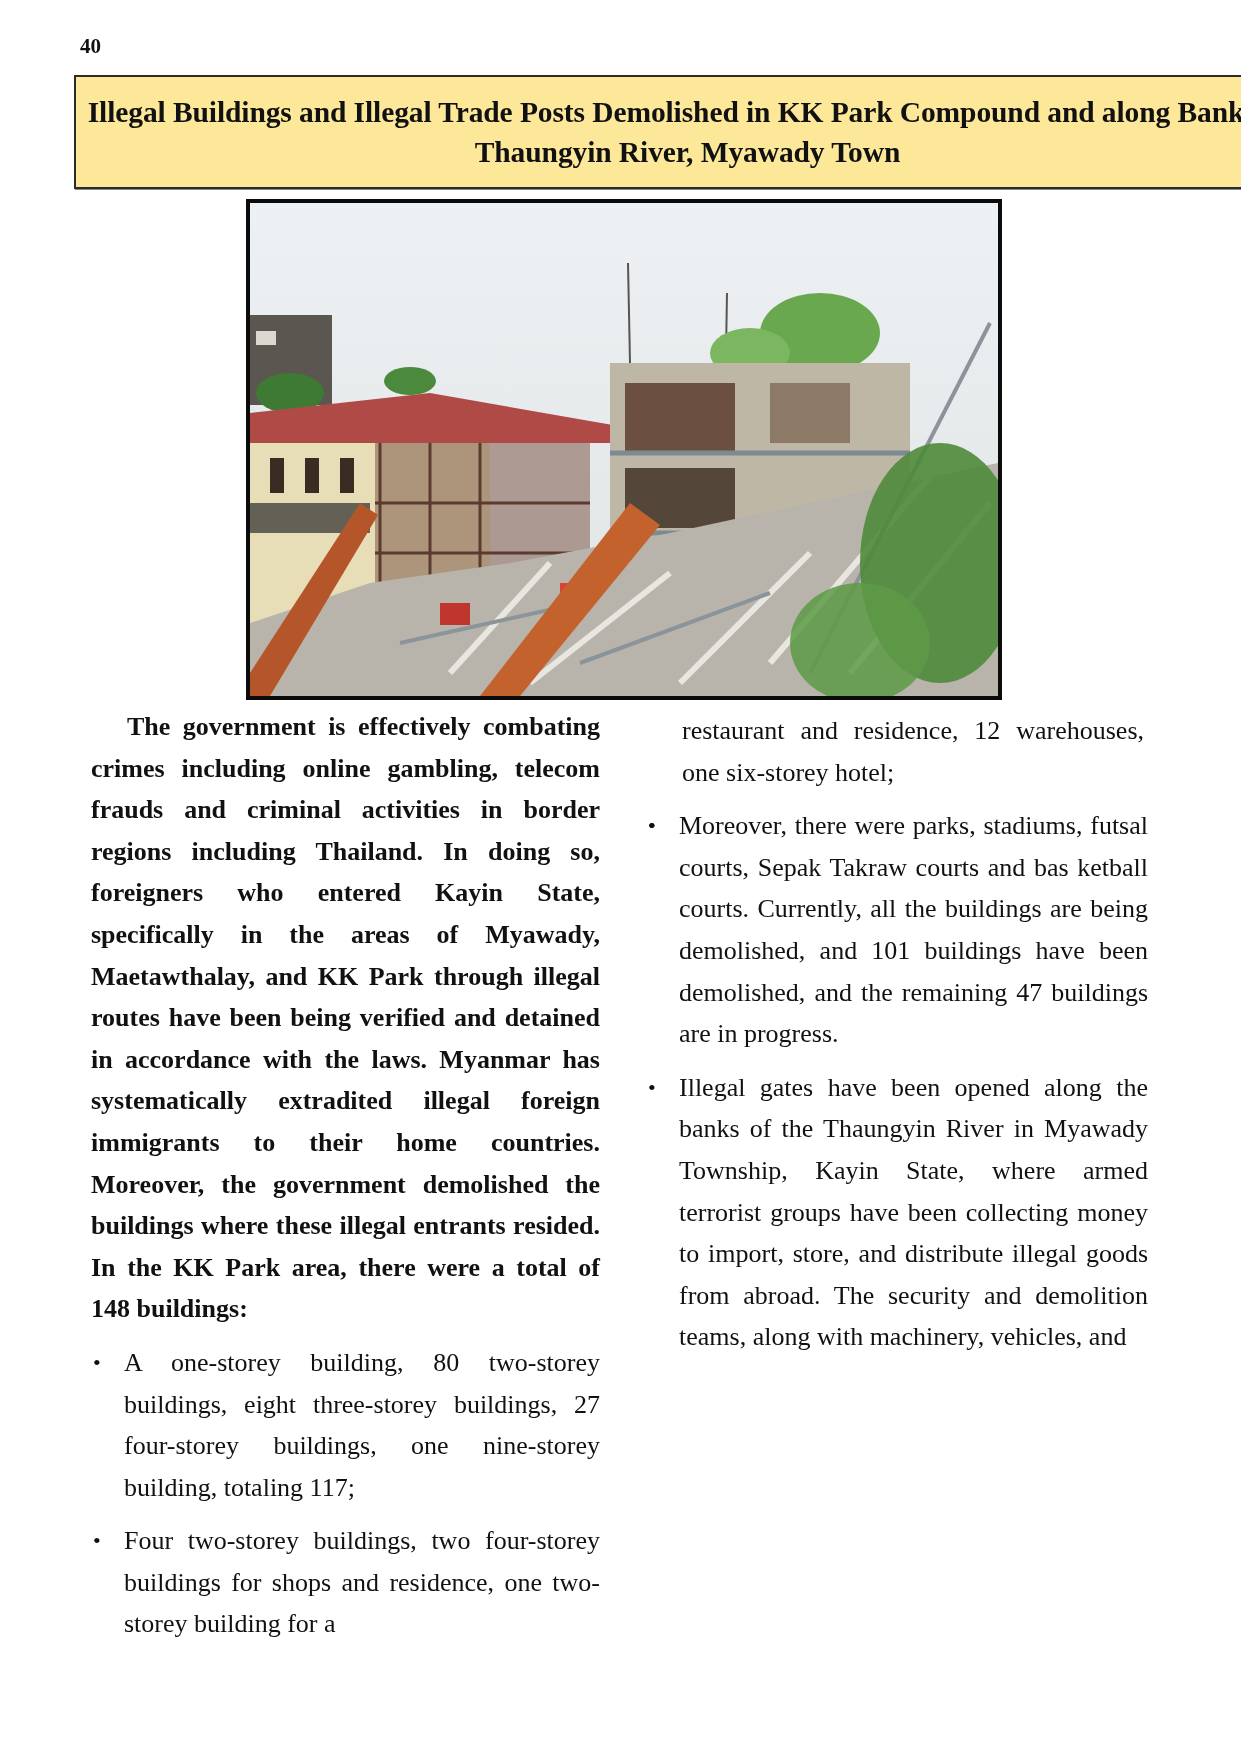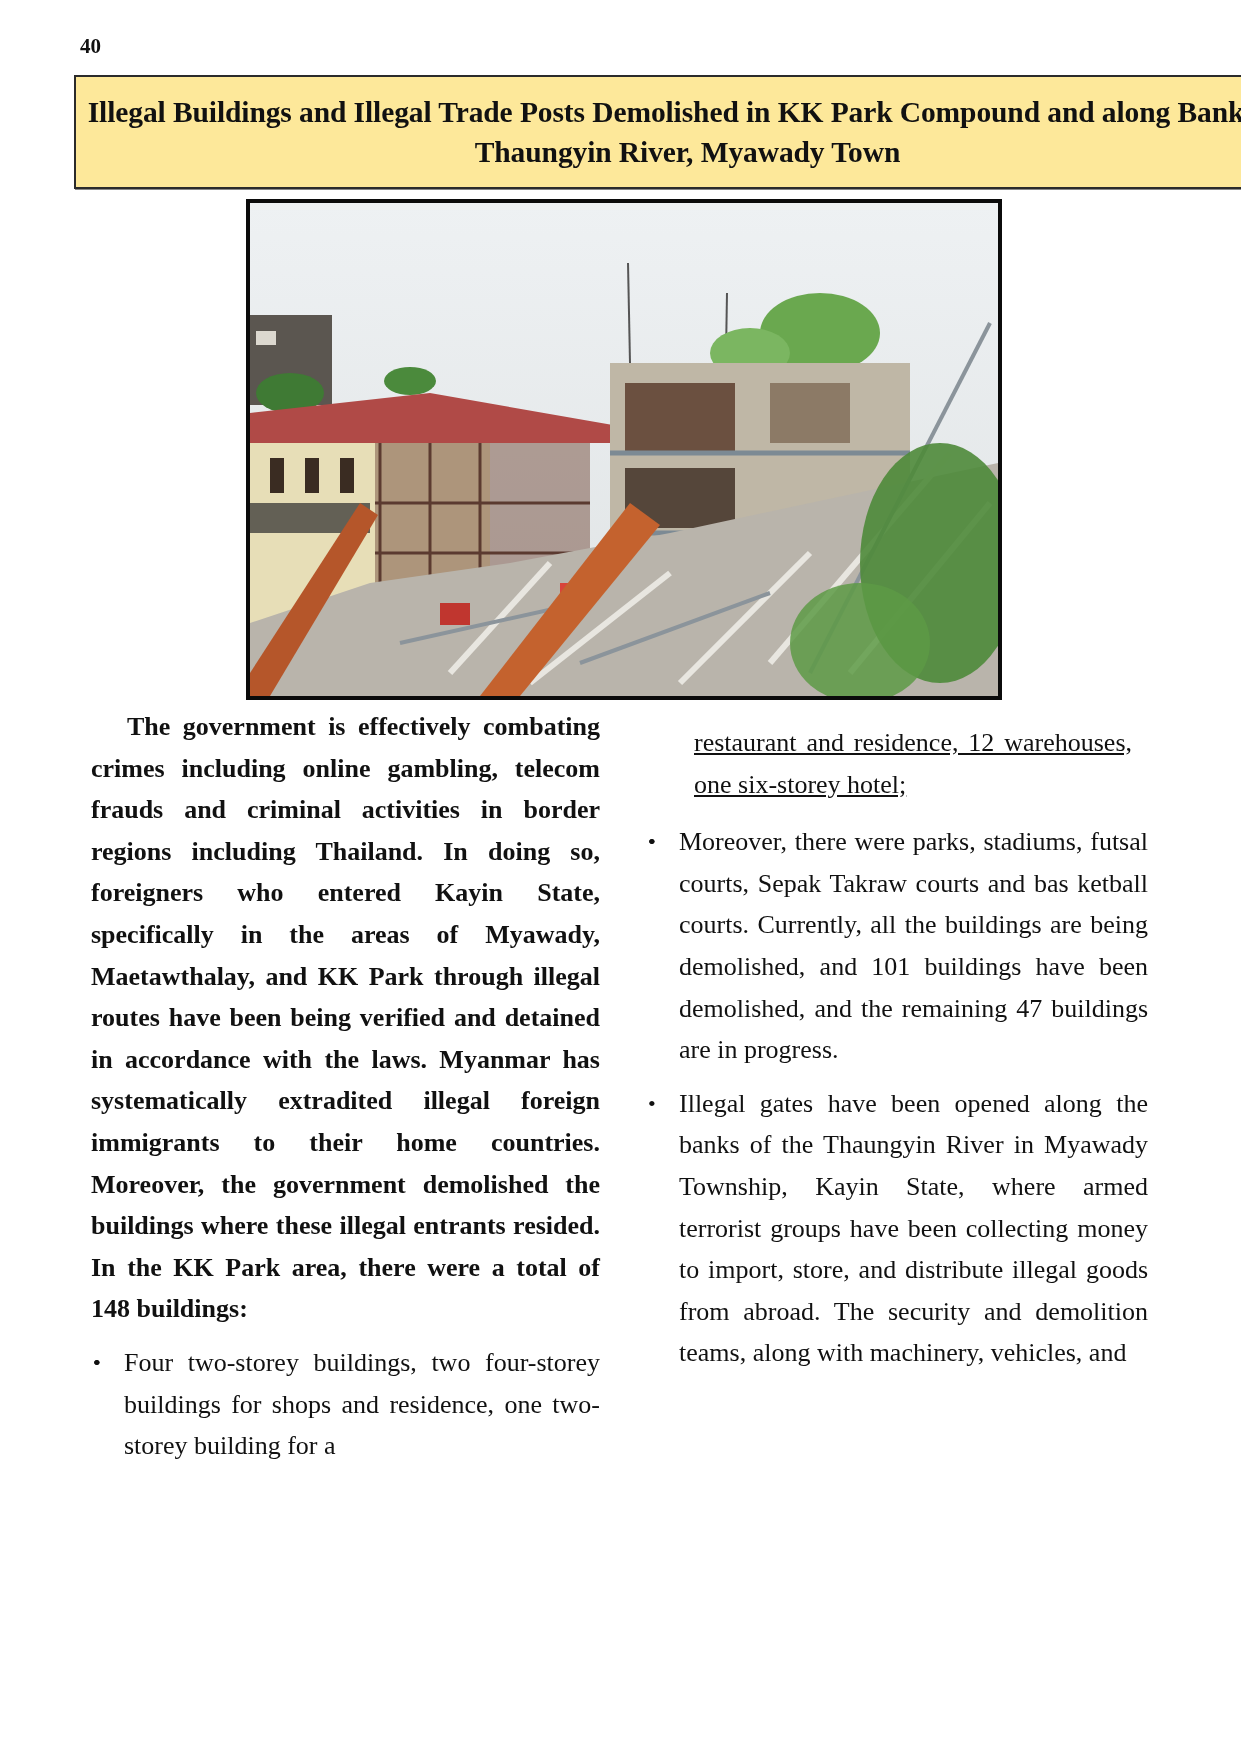--- a/index.html
+++ b/index.html
@@ -14,21 +14,21 @@
   .photo { position: absolute; left: 246px; top: 199px; width: 756px; height: 501px;
            border: 4px solid #0b0b0b; box-sizing: border-box; overflow: hidden; background: #e9edf0; }
   .photo svg { display: block; width: 100%; height: 100%; }
   .col { position: absolute; top: 706px; font-size: 26px; line-height: 41.6px; text-align: justify; }
   .col-left { left: 91px; width: 509px; }
   .col-right { left: 646px; width: 502px; }
   .para { margin: 0; text-indent: 36px; font-weight: bold; }
   ul.bullets { list-style: none; margin: 0; padding: 0; }
   ul.bullets li { position: relative; padding-left: 33px; margin-top: 12px; }
   ul.bullets li .dot { position: absolute; left: 2px; top: 0; font-size: 22px; }
-  .cont { margin: 16px; padding-left: 32px; text-decoration: underline; }
+  .cont { margin: 4px; padding-left: 32px; }
   .col-left ul.bullets { margin-top: 4px; }
 </style>
 </head>
 <body>
 
 <div class="page-num">40</div>
 
 <div class="title-box">
   <h1>Illegal Buildings and Illegal Trade Posts Demolished in KK Park Compound and along Banks of Thaungyin River, Myawady Town</h1>
 </div>
@@ -102,20 +102,21 @@
     <polygon points="0,470 110,300 128,312 20,493 0,493" fill="#b5562a"></polygon>
     <polygon points="230,493 380,300 410,322 270,493" fill="#c4622e"></polygon>
   </svg>
 </div>
 
 <div class="col col-left">
   <p class="para">The government is effectively combating crimes including online gambling, telecom frauds and criminal activities in border regions including Thailand. In doing so, foreigners who entered Kayin State, specifically in the areas of Myawady, Maetawthalay, and KK Park through illegal routes have been being verified and detained in accordance with the laws. Myanmar has systematically extradited illegal foreign immigrants to their home countries. Moreover, the government demolished the buildings where these illegal entrants resided. In the KK Park area, there were a total of 148 buildings:</p>
   <ul class="bullets">
     <li>
       <span class="dot">•</span>
+      <span>A one-storey building, 80 two-storey buildings, eight three-storey buildings, 27 four-storey buildings, one nine-storey building, totaling 117;</span>
     </li>
     <li>
       <span class="dot">•</span>
       <span>Four two-storey buildings, two four-storey buildings for shops and residence, one two-storey building for a</span>
     </li>
   </ul>
 </div>
 
 <div class="col col-right">
   <p class="cont">restaurant and residence, 12 warehouses, one six-storey hotel;</p>

